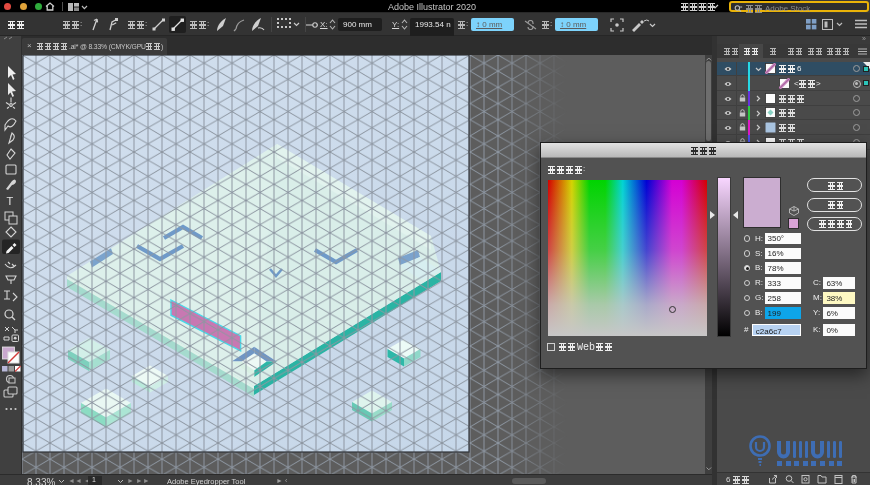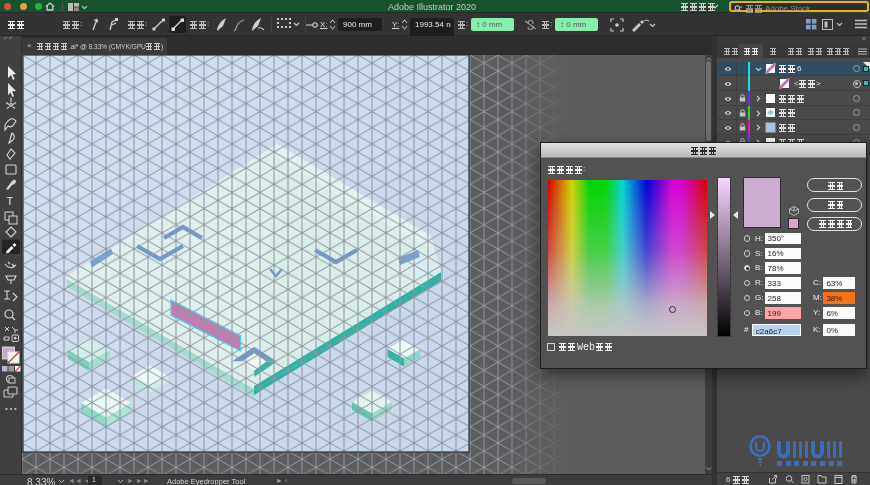--- a/index.html
+++ b/index.html
@@ -10,25 +10,25 @@
 repeating-linear-gradient(90deg,rgba(0,0,0,0) 0 6.8px,var(--bg) 6.8px 9px),
 repeating-linear-gradient(90deg,rgba(0,0,0,0) 0 1.9px,var(--c) 1.9px 2.9px,rgba(0,0,0,0) 2.9px 4.2px,var(--c) 4.2px 5.2px,rgba(0,0,0,0) 5.2px 9px),
 repeating-linear-gradient(180deg,var(--c) 0 1.1px,rgba(0,0,0,0) 1.1px 3.45px);}
 .z7{--c:#c9c9c9;--bg:#3b3b3b;display:inline-block;height:7px;
 background:
 repeating-linear-gradient(90deg,rgba(0,0,0,0) 0 6.2px,var(--bg) 6.2px 8px),
 repeating-linear-gradient(90deg,rgba(0,0,0,0) 0 1.7px,var(--c) 1.7px 2.6px,rgba(0,0,0,0) 2.6px 3.8px,var(--c) 3.8px 4.7px,rgba(0,0,0,0) 4.7px 8px),
 repeating-linear-gradient(180deg,var(--c) 0 1px,rgba(0,0,0,0) 1px 3px);}
 .lbl{color:#d8d8d8;font-size:8px;}
 .fld{background:#1e1e1e;color:#e8e8e8;font-size:8px;border-radius:2px;line-height:13px;padding-left:5px;}
-.dis{background:#86efac;color:#5c5c5c;}
+.dis{background:#7dd3fc;color:#5c5c5c;text-decoration:underline;}
 </style></head><body>
 <div id="app">
 
-<div class="abs" style="left:0;top:0;width:800px;height:13px;background:#14532d;border-bottom:1px solid #282828;">
+<div class="abs" style="left:0;top:0;width:800px;height:13px;background:#000000;border-bottom:1px solid #282828;">
  <div class="abs" style="left:4px;top:3px;width:7px;height:7px;border-radius:50%;background:#e24b41;"></div>
  <div class="abs" style="left:20px;top:3px;width:7px;height:7px;border-radius:50%;background:#e0a33a;"></div>
  <div class="abs" style="left:35px;top:3px;width:7px;height:7px;border-radius:50%;background:#2fac3c;"></div>
  <svg class="abs" style="left:45px;top:2px" width="10" height="9" viewBox="0 0 10 9">
         <path d="M1 4.5 L5 1 L9 4.5 M2.2 4 V8 H7.8 V4" stroke="#cfcfcf" stroke-width="1.3" fill="none"></path>
       </svg>
  <div class="abs" style="left:62px;top:2px;width:1px;height:9px;background:#505050;"></div>
  <svg class="abs" style="left:68px;top:2.5px" width="20" height="8" viewBox="0 0 20 8">
         <rect x="0" y="0" width="5" height="8" fill="#b9b9b9"></rect>
         <rect x="6" y="0" width="5" height="3.6" fill="#b9b9b9"></rect>
@@ -511,27 +511,27 @@
  <div class="abs" style="left:214px;top:120.1px;color:#ededed;font-size:8px;">B:</div>
  <div class="abs" style="left:223.5px;top:119.1px;width:36.5px;height:11.5px;background:#fbfbfb;color:#1f1f1f;font-size:8px;padding:1.5px 0 0 3px;">78%</div>
  <div class="abs" style="left:202.5px;top:136.6px;width:6.5px;height:6.5px;border:1px solid #cfcfcf;border-radius:50%;background:transparent;"></div>
  <div class="abs" style="left:214px;top:135.1px;color:#ededed;font-size:8px;">R:</div>
  <div class="abs" style="left:223.5px;top:134.1px;width:36.5px;height:11.5px;background:#fbfbfb;color:#1f1f1f;font-size:8px;padding:1.5px 0 0 3px;">333</div>
  <div class="abs" style="left:202.5px;top:151.5px;width:6.5px;height:6.5px;border:1px solid #cfcfcf;border-radius:50%;background:transparent;"></div>
  <div class="abs" style="left:214px;top:150.0px;color:#ededed;font-size:8px;">G:</div>
  <div class="abs" style="left:223.5px;top:149.0px;width:36.5px;height:11.5px;background:#fbfbfb;color:#1f1f1f;font-size:8px;padding:1.5px 0 0 3px;">258</div>
  <div class="abs" style="left:202.5px;top:166.5px;width:6.5px;height:6.5px;border:1px solid #cfcfcf;border-radius:50%;background:transparent;"></div>
  <div class="abs" style="left:214px;top:165.0px;color:#ededed;font-size:8px;">B:</div>
- <div class="abs" style="left:223.5px;top:164.0px;width:36.5px;height:11.5px;background:#fca5a5;color:#1f1f1f;font-size:8px;padding:1.5px 0 0 3px;">199</div>
+ <div class="abs" style="left:223.5px;top:164.0px;width:36.5px;height:11.5px;background:#0ea5e9;color:#1f1f1f;font-size:8px;padding:1.5px 0 0 3px;">199</div>
  <div class="abs" style="left:203px;top:182px;color:#ededed;font-size:8px;">#</div>
  <div class="abs" style="left:210.8px;top:181px;width:49px;height:11.5px;background:#b7d2f2;color:#1a1a1a;font-size:8px;padding:1.5px 0 0 3px;border:1px solid #fff;">c2a6c7</div>
  <div class="abs" style="left:272px;top:135.1px;color:#ededed;font-size:8px;">C:</div>
  <div class="abs" style="left:282.4px;top:134.1px;width:31.6px;height:11.5px;background:#fbfbfb;color:#1f1f1f;font-size:8px;padding:1.5px 0 0 3px;">63%</div>
  <div class="abs" style="left:272px;top:150.0px;color:#ededed;font-size:8px;">M:</div>
- <div class="abs" style="left:282.4px;top:149.0px;width:31.6px;height:11.5px;background:#f97316;color:#1f1f1f;font-size:8px;padding:1.5px 0 0 3px;">38%</div>
+ <div class="abs" style="left:282.4px;top:149.0px;width:31.6px;height:11.5px;background:#fef9c3;color:#1f1f1f;font-size:8px;padding:1.5px 0 0 3px;">38%</div>
  <div class="abs" style="left:272px;top:165.0px;color:#ededed;font-size:8px;">Y:</div>
  <div class="abs" style="left:282.4px;top:164.0px;width:31.6px;height:11.5px;background:#fbfbfb;color:#1f1f1f;font-size:8px;padding:1.5px 0 0 3px;">6%</div>
  <div class="abs" style="left:272px;top:182.0px;color:#ededed;font-size:8px;">K:</div>
  <div class="abs" style="left:282.4px;top:181.0px;width:31.6px;height:11.5px;background:#fbfbfb;color:#1f1f1f;font-size:8px;padding:1.5px 0 0 3px;">0%</div>
  <div class="abs" style="left:6px;top:200px;width:7.5px;height:7.5px;border:1.2px solid #cfcfcf;"></div>
  <i class="z abs" style="left:18px;top:200px;width:15.8px;--bg:#525252;--c:#ededed;"></i>
  <div class="abs" style="left:36px;top:198.5px;color:#ededed;font-size:10px;font-family:Liberation Mono, monospace;">Web</div>
  <i class="z abs" style="left:55px;top:200px;width:15.8px;--bg:#525252;--c:#ededed;"></i>
 </div>
 </div>

